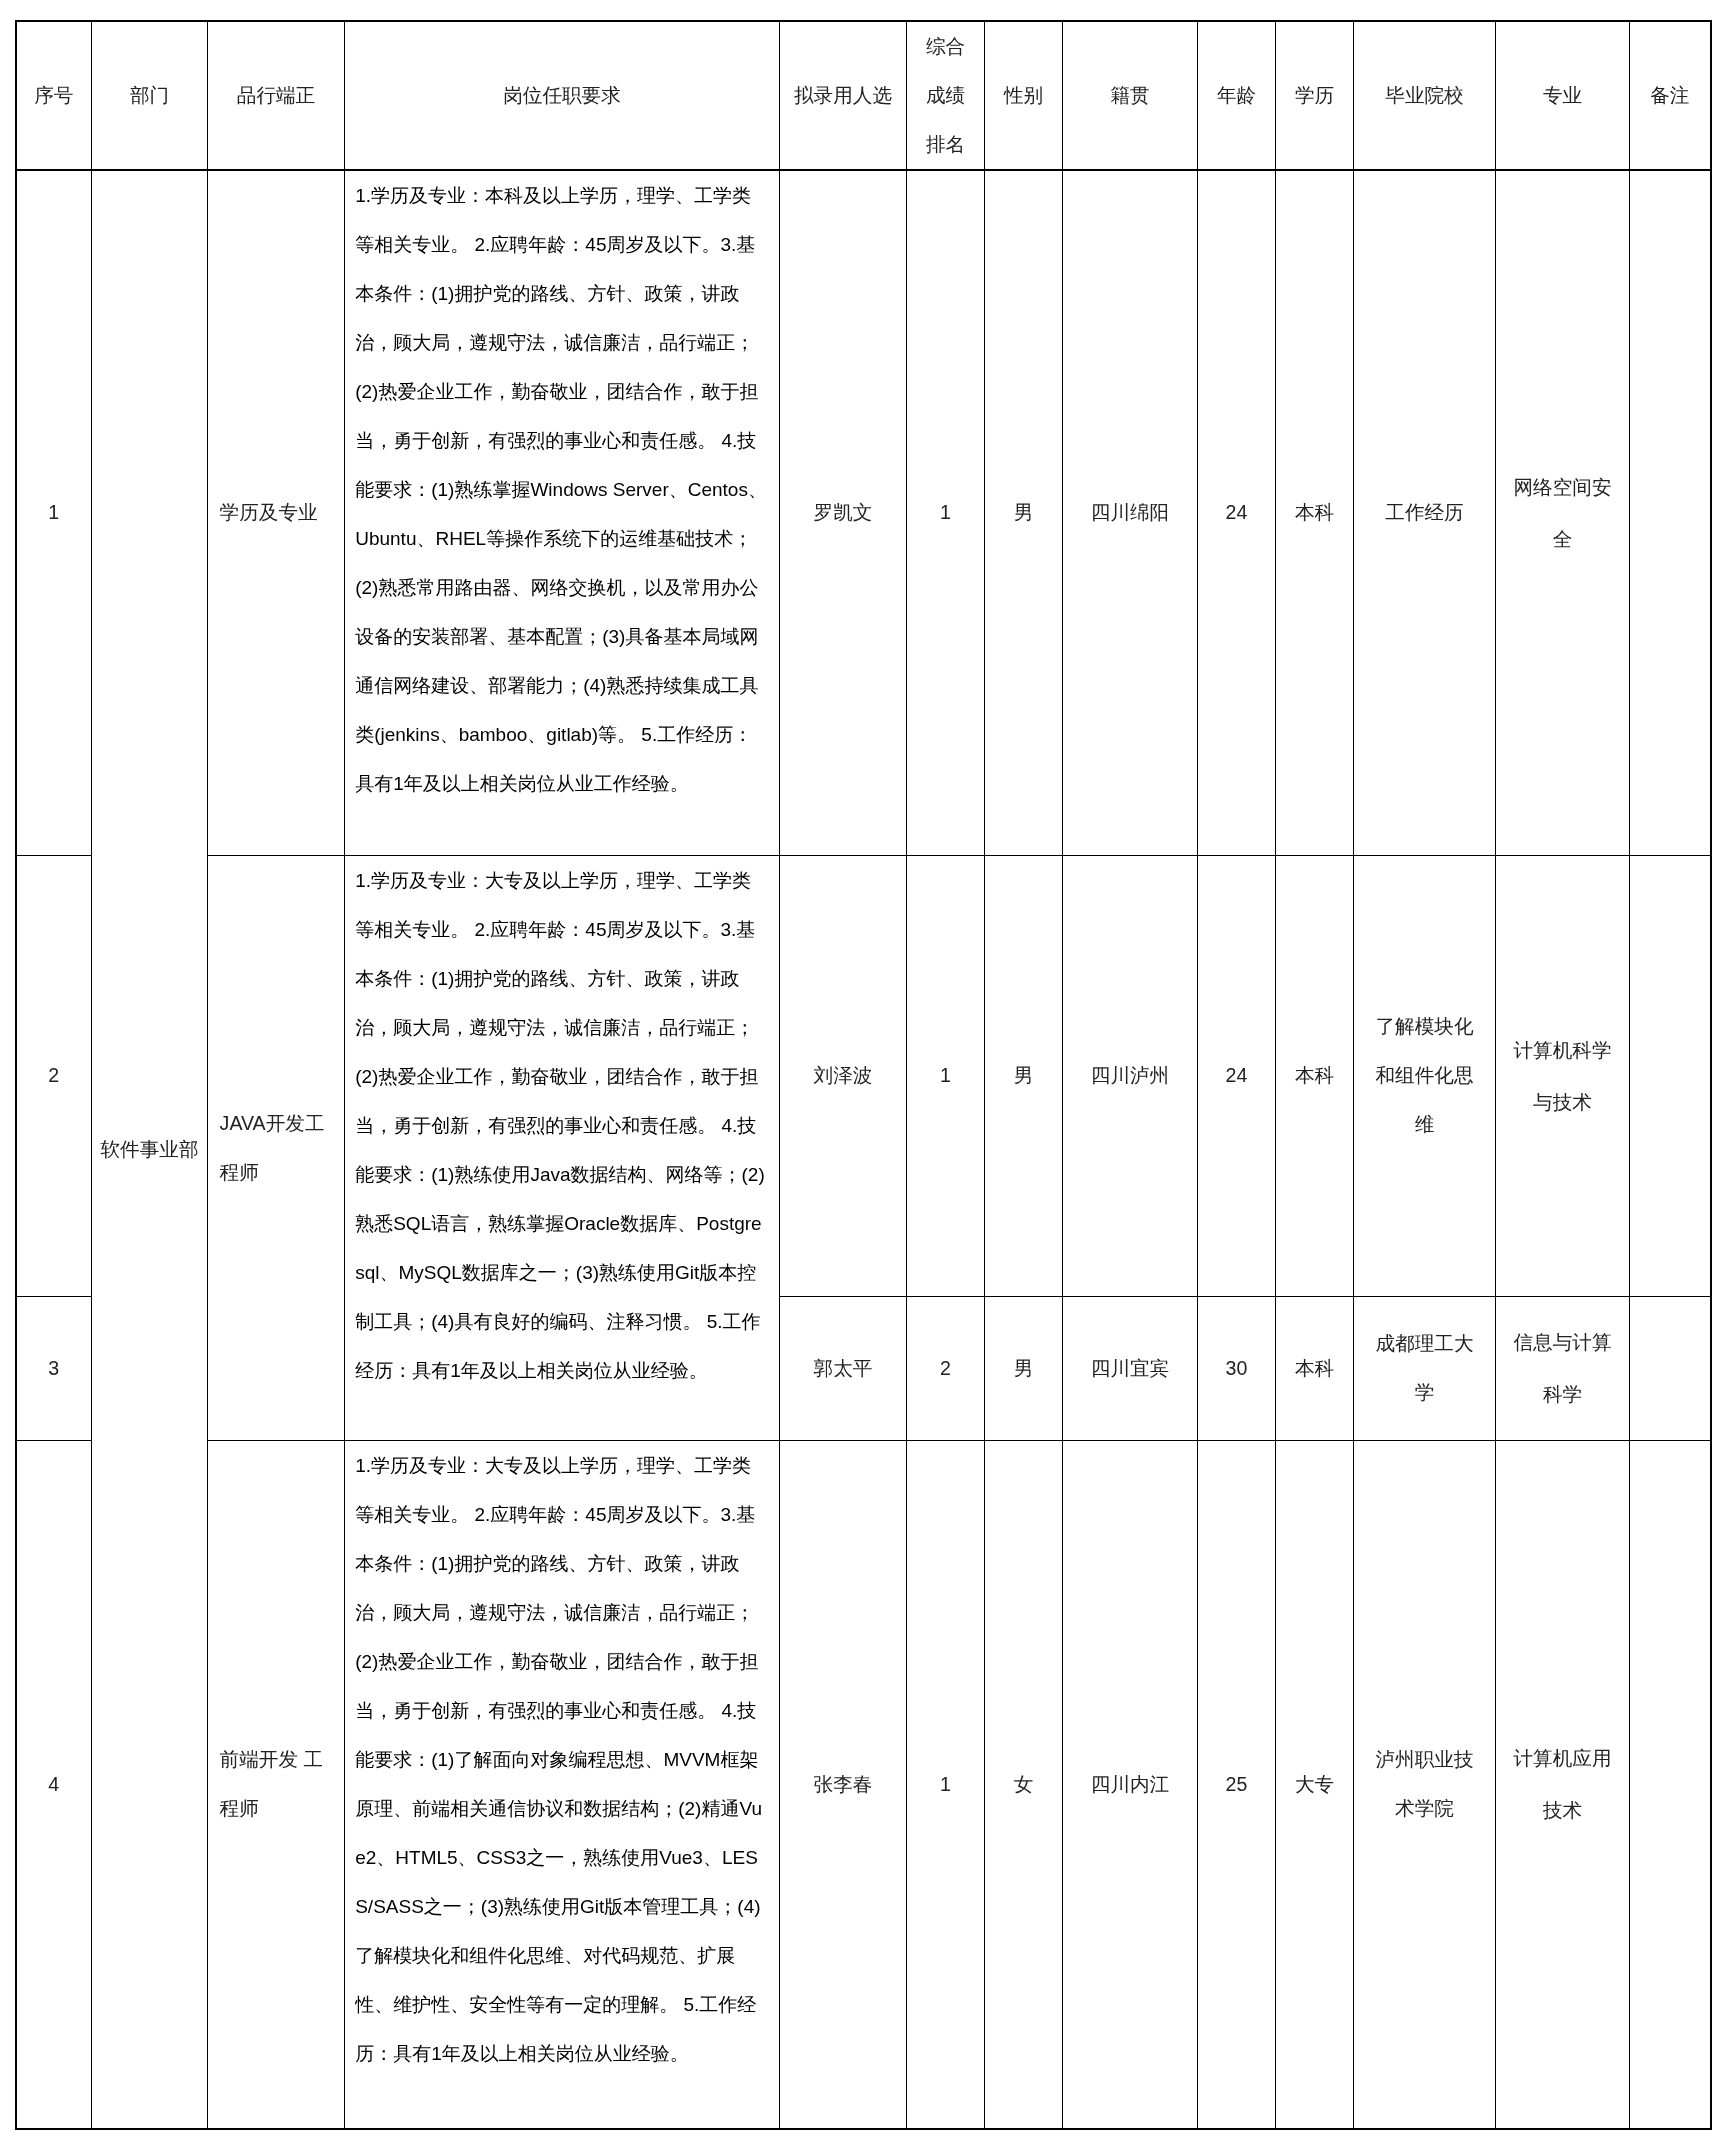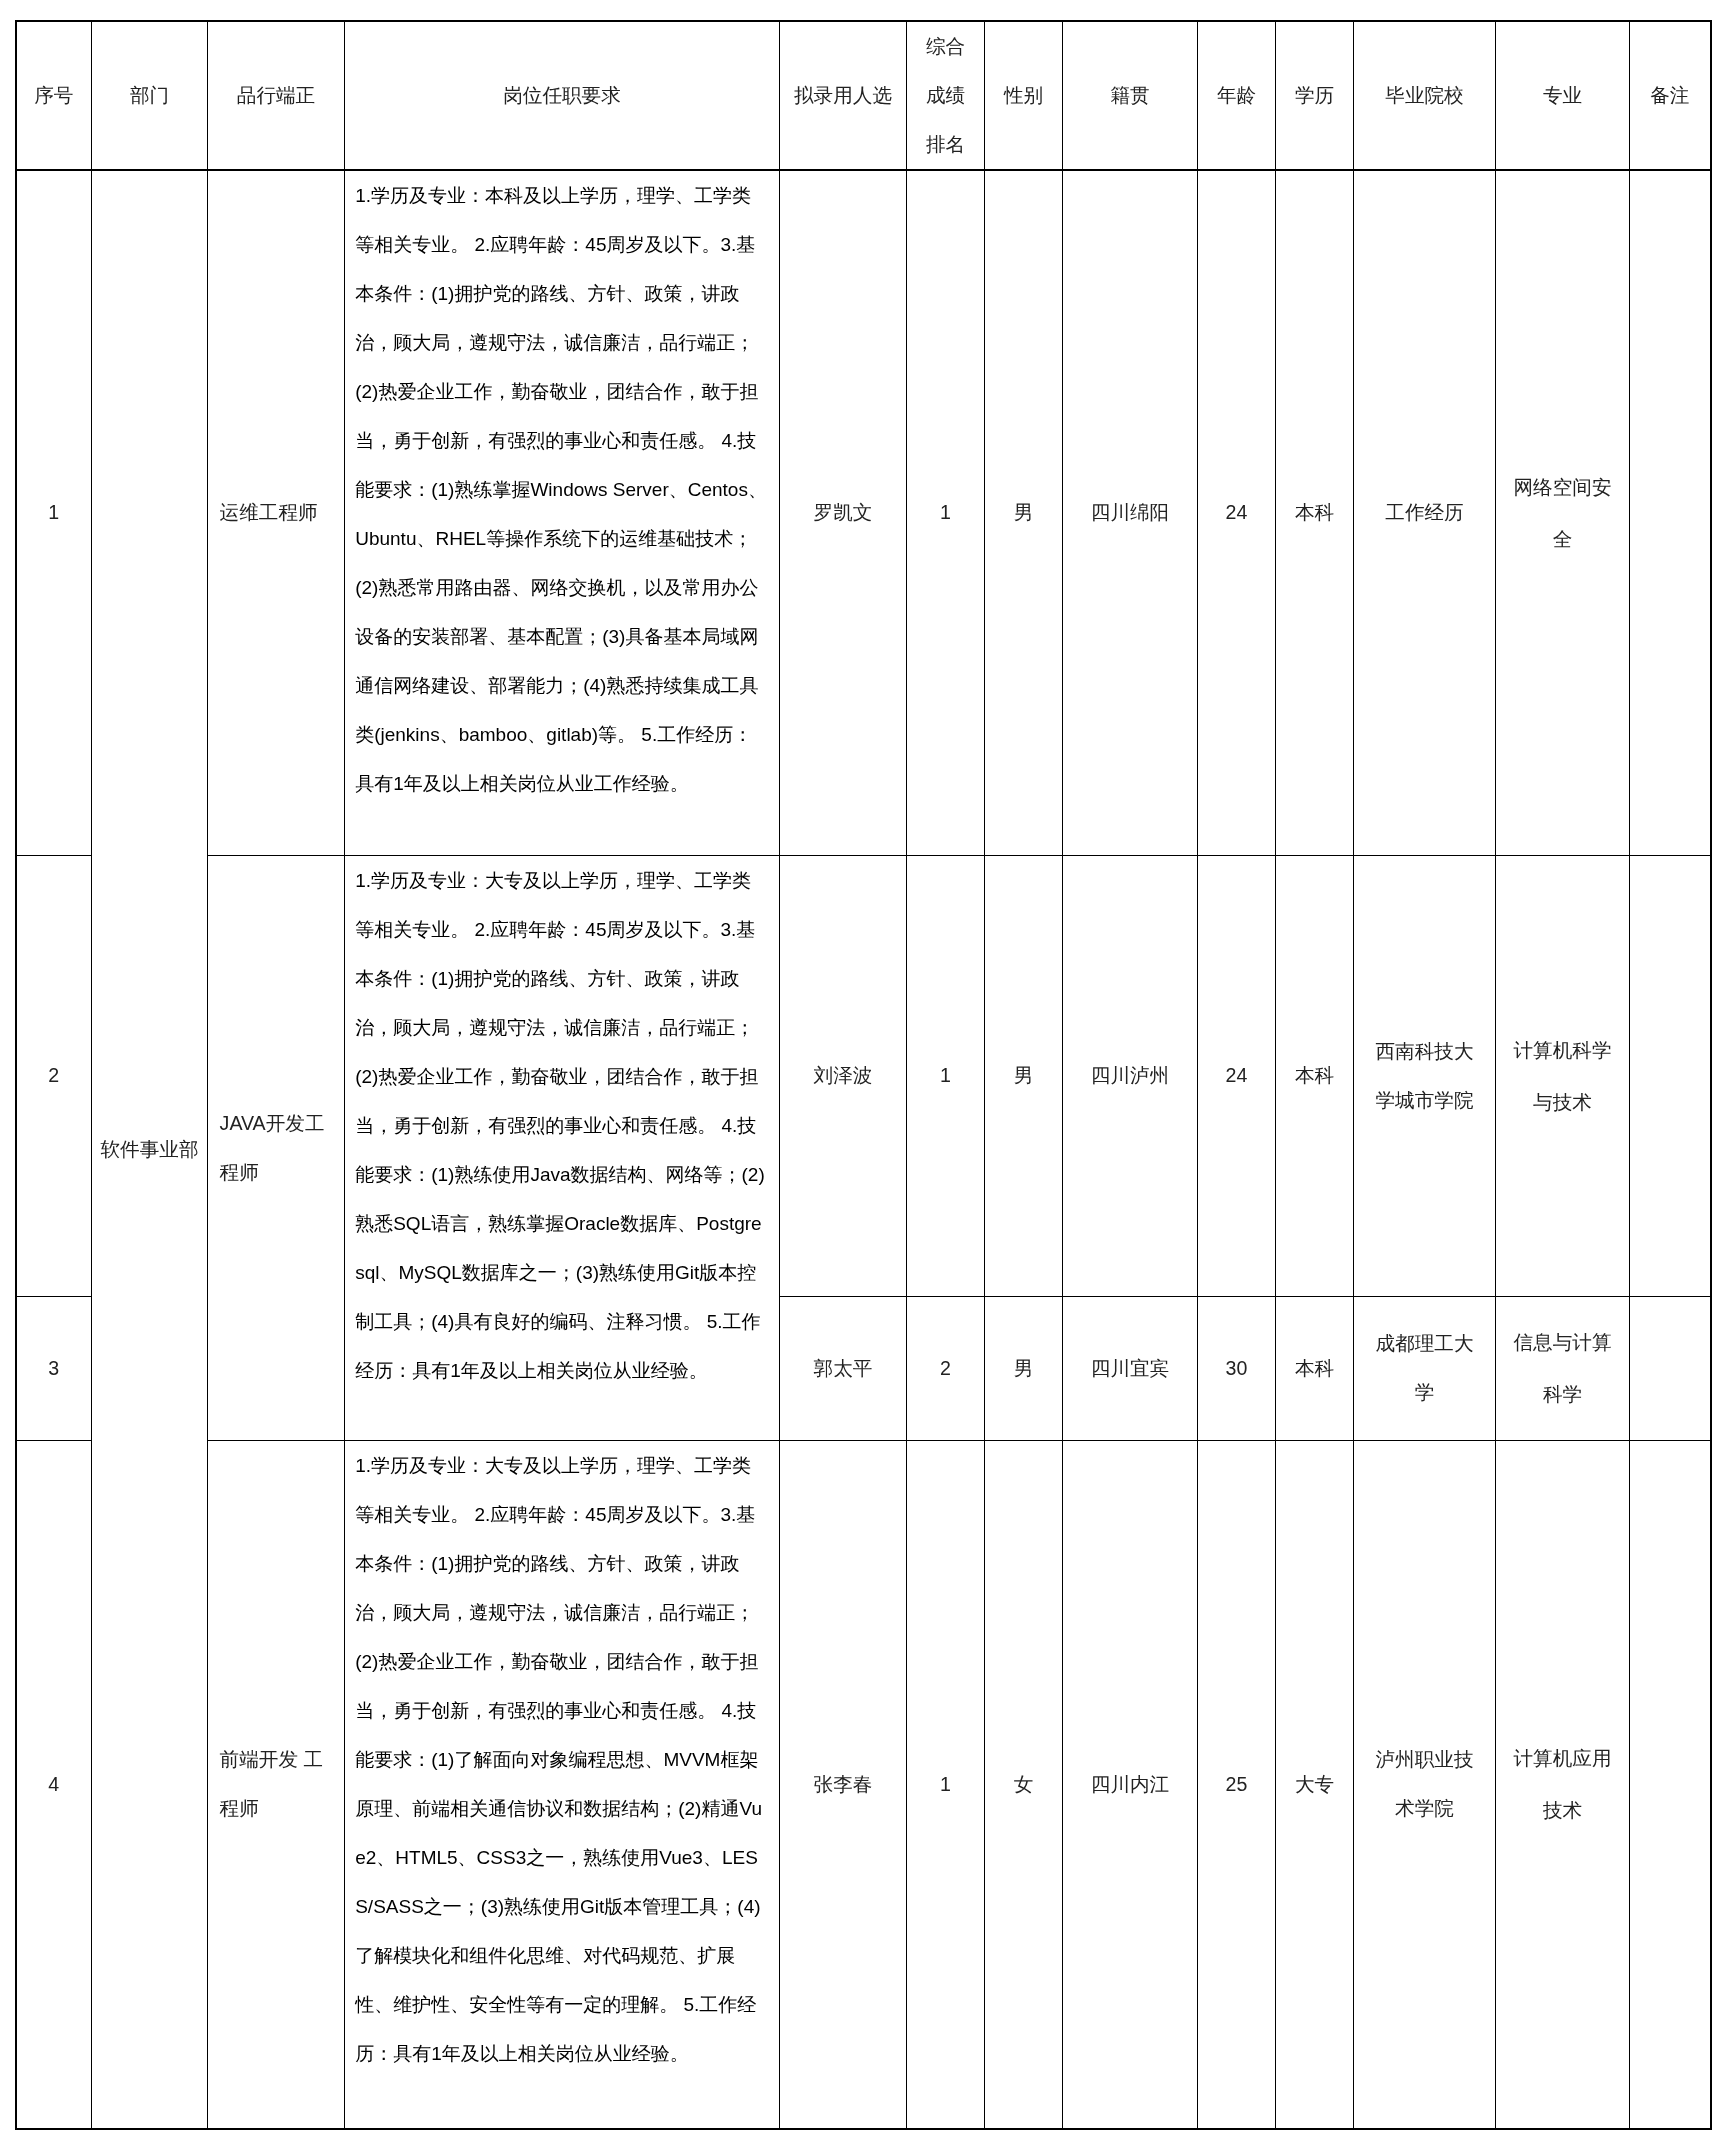--- a/index.html
+++ b/index.html
@@ -86,21 +86,21 @@
       </tr>
     </thead>
     <tbody>
 
       <tr class="r1">
         <td class="num">1</td>
         <td rowspan="4">
           <span class="dept-wrap">软件事业部</span>
         </td>
         <td>
-          <span class="title-wrap">运维工程师</span>
+          <span class="title-wrap">学历及专业</span>
         </td>
         <td class="req">
           <div class="req-inner">1.学历及专业：本科及以上学历，理学、工学类等相关专业。 2.应聘年龄：45周岁及以下。3.基本条件：(1)拥护党的路线、方针、政策，讲政治，顾大局，遵规守法，诚信廉洁，品行端正；(2)热爱企业工作，勤奋敬业，团结合作，敢于担当，勇于创新，有强烈的事业心和责任感。 4.技能要求：(1)熟练掌握Windows Server、Centos、Ubuntu、RHEL等操作系统下的运维基础技术；(2)熟悉常用路由器、网络交换机，以及常用办公设备的安装部署、基本配置；(3)具备基本局域网通信网络建设、部署能力；(4)熟悉持续集成工具类(jenkins、bamboo、gitlab)等。 5.工作经历：具有1年及以上相关岗位从业工作经验。</div>
         </td>
         <td>罗凯文</td>
         <td class="num">1</td>
         <td>男</td>
         <td>四川绵阳</td>
         <td class="num">24</td>
         <td>本科</td>
@@ -121,21 +121,21 @@
         <td rowspan="2" class="req">
           <div class="req-inner">1.学历及专业：大专及以上学历，理学、工学类等相关专业。 2.应聘年龄：45周岁及以下。3.基本条件：(1)拥护党的路线、方针、政策，讲政治，顾大局，遵规守法，诚信廉洁，品行端正；(2)热爱企业工作，勤奋敬业，团结合作，敢于担当，勇于创新，有强烈的事业心和责任感。 4.技能要求：(1)熟练使用Java数据结构、网络等；(2)熟悉SQL语言，熟练掌握Oracle数据库、Postgresql、MySQL数据库之一；(3)熟练使用Git版本控制工具；(4)具有良好的编码、注释习惯。 5.工作经历：具有1年及以上相关岗位从业经验。</div>
         </td>
         <td>刘泽波</td>
         <td class="num">1</td>
         <td>男</td>
         <td>四川泸州</td>
         <td class="num">24</td>
         <td>本科</td>
         <td>
-          <span class="school-wrap">西南科技大学城市学院</span>
+          <span class="school-wrap">了解模块化和组件化思维</span>
         </td>
         <td>
           <span class="cell-wrap">计算机科学与技术</span>
         </td>
         <td></td>
       </tr>
 
       <tr class="r3">
         <td class="num">3</td>
         <td>郭太平</td>

